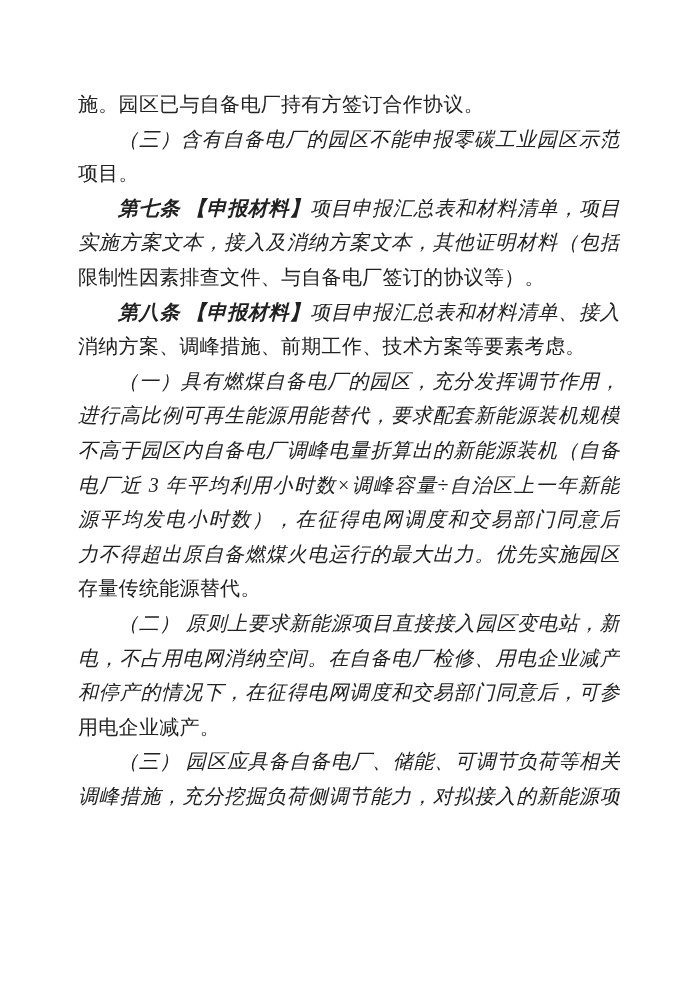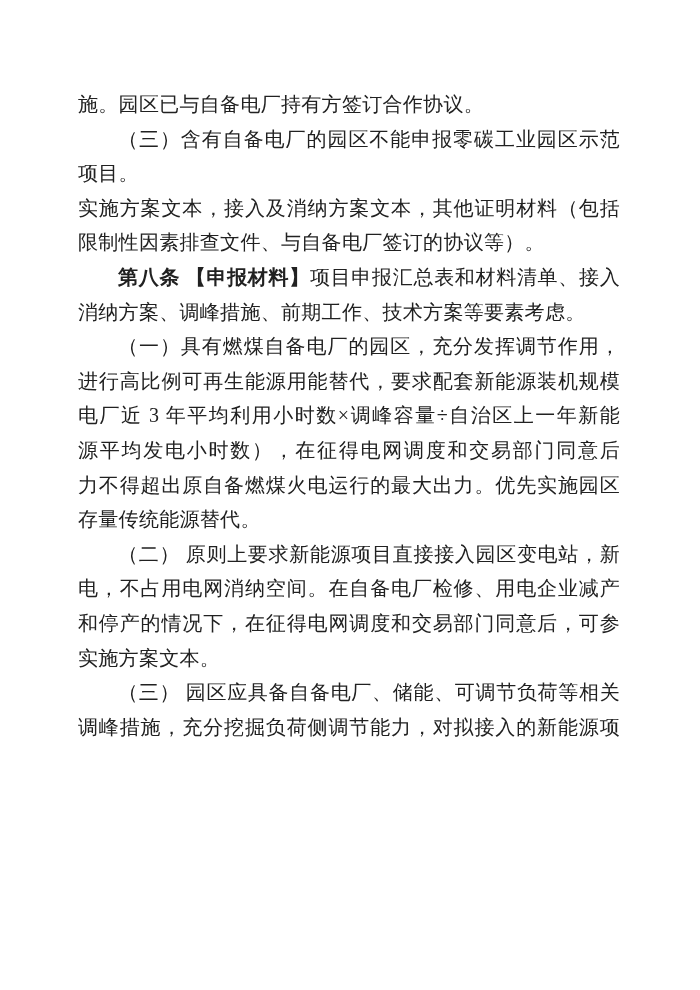--- a/index.html
+++ b/index.html
@@ -32,46 +32,49 @@
   }
   .doc-line {
     height: 34.6px;
     white-space: normal;
     overflow: hidden;
   }
   .doc-line.justify {
     text-align: justify;
     text-align-last: justify;
     text-justify: inter-character;
+    font-style: italic;
   }
   .doc-line.indent {
     text-indent: 2em;
   }
   .seg-bold {
     font-weight: bold;
   }
 </style>
 </head>
 <body>
 
 <div class="page">
   <div class="doc-body" style="color: rgb(33, 33, 33);">
       <div class="doc-line"><span>施。园区已与自备电厂持有方签订合作协议。</span></div>
       <div class="doc-line justify indent"><span>（三）含有自备电厂的园区不能申报零碳工业园区示范</span></div>
       <div class="doc-line"><span>项目。</span></div>
+      <div class="doc-line justify indent"><span class="seg-bold">第七条 【申报材料】</span><span>项目申报汇总表和材料清单，项目</span></div>
       <div class="doc-line justify"><span>实施方案文本，接入及消纳方案文本，其他证明材料（包括</span></div>
       <div class="doc-line"><span>限制性因素排查文件、与自备电厂签订的协议等）。</span></div>
       <div class="doc-line justify indent"><span class="seg-bold">第八条 【申报材料】</span><span>项目申报汇总表和材料清单、接入及</span></div>
       <div class="doc-line"><span>消纳方案、调峰措施、前期工作、技术方案等要素考虑。</span></div>
       <div class="doc-line justify indent"><span>（一）具有燃煤自备电厂的园区，充分发挥调节作用，</span></div>
       <div class="doc-line justify"><span>进行高比例可再生能源用能替代，要求配套新能源装机规模</span></div>
+      <div class="doc-line justify"><span>不高于园区内自备电厂调峰电量折算出的新能源装机（自备</span></div>
       <div class="doc-line justify"><span>电厂近 3 年平均利用小时数×调峰容量÷自治区上一年新能</span></div>
       <div class="doc-line justify"><span>源平均发电小时数），在征得电网调度和交易部门同意后</span></div>
       <div class="doc-line justify"><span>力不得超出原自备燃煤火电运行的最大出力。优先实施园区</span></div>
       <div class="doc-line"><span>存量传统能源替代。</span></div>
       <div class="doc-line justify indent"><span>（二） 原则上要求新能源项目直接接入园区变电站，新</span></div>
       <div class="doc-line justify"><span>电，不占用电网消纳空间。在自备电厂检修、用电企业减产</span></div>
       <div class="doc-line justify"><span>和停产的情况下，在征得电网调度和交易部门同意后，可参</span></div>
-      <div class="doc-line"><span>实施方案文本。</span></div>
+      <div class="doc-line"><span>用电企业减产。</span></div>
       <div class="doc-line justify indent"><span>（三） 园区应具备自备电厂、储能、可调节负荷等相关</span></div>
       <div class="doc-line justify"><span>调峰措施，充分挖掘负荷侧调节能力，对拟接入的新能源项</span></div>
     </div>
 </div>
 
 </body></html>

